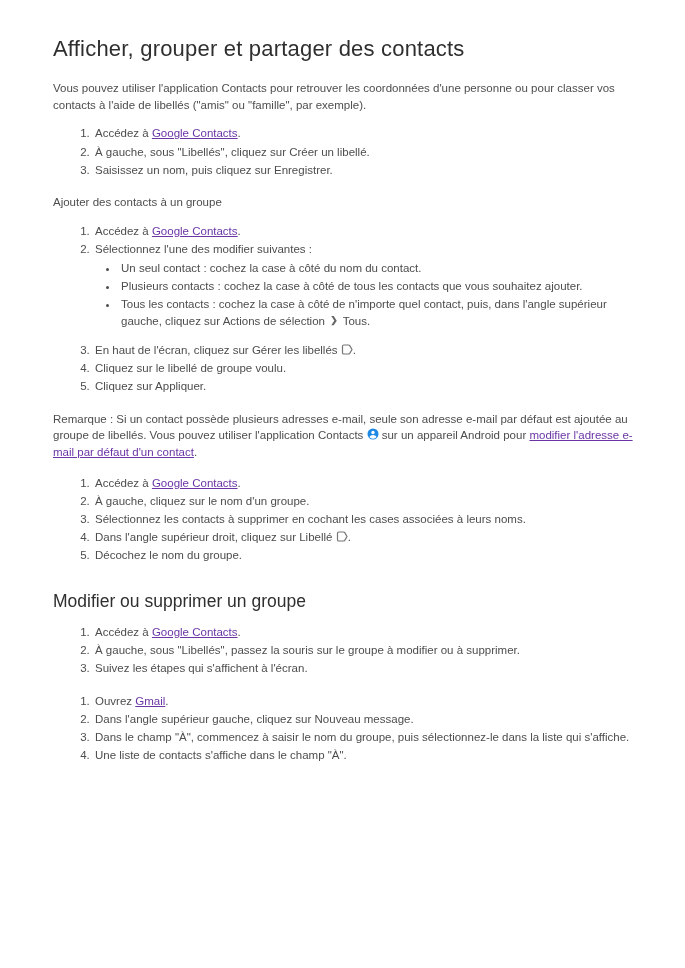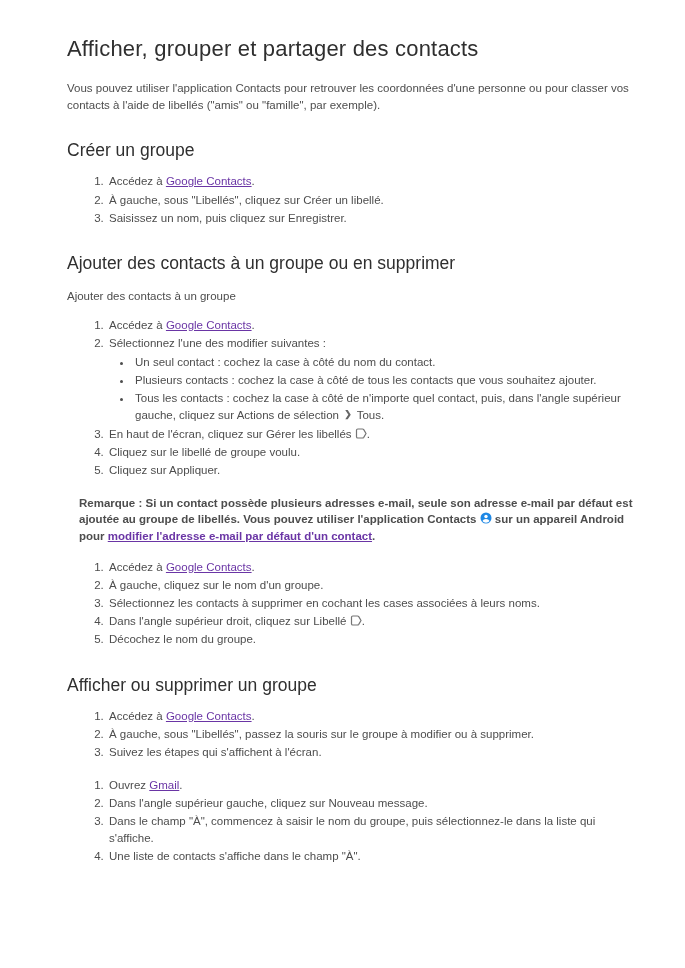--- a/index.html
+++ b/index.html
@@ -2,63 +2,61 @@
 <html><head>
 <meta charset="utf-8">
 <style>
   * { box-sizing: border-box; }
   html, body { margin: 0; padding: 0; background: #ffffff; }
   body {
     width: 685px; height: 968px; overflow: hidden;
     font-family: "Liberation Sans", sans-serif;
     color: #4d4d4d;
   }
-  .content { padding: 26px 42px 0 67px; width: 685px; }
+  .content { padding: 26px 42px 0 53px; width: 685px; }
   h1 {
     font-size: 22px; font-weight: 400; color: #2f2f2f;
     margin: 10px 0 18px 0; letter-spacing: 0.2px;
   }
   h2 {
     font-size: 17.5px; font-weight: 400; color: #2f2f2f;
     margin: 27px 0 12px 0;
   }
   p, li { font-size: 11.5px; line-height: 1.45; color: #4d4d4d; }
   p { margin: 4px 0; }
   ol { margin: 12px 0 16px 0; padding-left: 40px; }
   ol li { margin: 1.5px 0; padding-left: 2px; }
-  ul { margin: 2px 0 2px 0; padding-left: 24px; list-style-type: disc; }
+  ul { margin: 2px 0 12px 0; padding-left: 24px; list-style-type: disc; }
   ul li { margin: 1.5px 0; }
   a.link-visited { color: #6a35a5; text-decoration: underline; cursor: pointer; }
   .sub-label { margin: 14px 0 6px 0; }
-  .note { margin: 16px 0 14px 12px; font-weight: bold; }
+  .note { margin: 16px 0 14px 0; }
   .icon-inline { display: inline-block; vertical-align: -1px; line-height: 0; }
   .chevron {
     display: inline-block; font-size: 9px; color: #666;
     vertical-align: 2px; padding: 0 2px; font-weight: 700;
   }
 </style>
 </head>
 <body>
 
 <div class="content">
 
   <h1>Afficher, grouper et partager des contacts</h1>
 
   <p>Vous pouvez utiliser l'application Contacts pour retrouver les coordonnées d'une personne ou pour classer vos contacts à l'aide de libellés ("amis" ou "famille", par exemple).</p>
 
-  <h2>Créer un groupe</h2>
   <ol>
     <li>
       <span>Accédez à </span><a class="link-visited">Google Contacts</a><span>.</span>
     </li>
     <li>À gauche, sous "Libellés", cliquez sur Créer un libellé.</li>
     <li>Saisissez un nom, puis cliquez sur Enregistrer.</li>
   </ol>
 
-  <h2>Ajouter des contacts à un groupe ou en supprimer</h2>
   <p class="sub-label">Ajouter des contacts à un groupe</p>
   <ol>
     <li>
       <span>Accédez à </span><a class="link-visited">Google Contacts</a><span>.</span>
     </li>
     <li>
       <span>Sélectionnez l'une des modifier suivantes :</span>
       <ul>
         <li>Un seul contact : cochez la case à côté du nom du contact.</li>
         <li>Plusieurs contacts : cochez la case à côté de tous les contacts que vous souhaitez ajouter.</li>
@@ -91,21 +89,21 @@
     <li>À gauche, cliquez sur le nom d'un groupe.</li>
     <li>Sélectionnez les contacts à supprimer en cochant les cases associées à leurs noms.</li>
     <li>
       <span>Dans l'angle supérieur droit, cliquez sur Libellé </span><span class="icon-inline"><svg width="12" height="11" viewBox="0 0 24 22">
             <path d="M3 4.5 C3 3.1 4.1 2 5.5 2 H15 c1 0 1.9 0.5 2.5 1.3 L22 11 l-4.5 7.7 C16.9 19.5 16 20 15 20 H5.5 C4.1 20 3 18.9 3 17.5 Z" fill="none" stroke="#757575" stroke-width="2.4"></path>
           </svg></span><span>.</span>
     </li>
     <li>Décochez le nom du groupe.</li>
   </ol>
 
-  <h2>Afficher ou supprimer un groupe</h2>
+  <h2>Modifier ou supprimer un groupe</h2>
   <ol>
     <li>
       <span>Accédez à </span><a class="link-visited">Google Contacts</a><span>.</span>
     </li>
     <li>À gauche, sous "Libellés", passez la souris sur le groupe à modifier ou à supprimer.</li>
     <li>Suivez les étapes qui s'affichent à l'écran.</li>
   </ol>
 
   <ol>
     <li>

